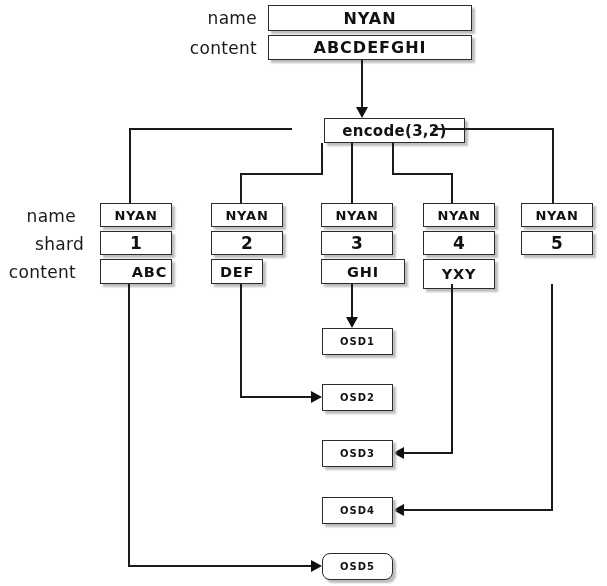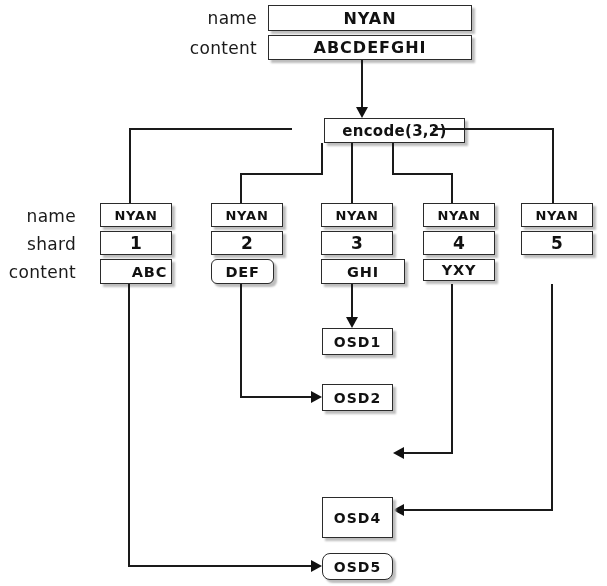--- a/index.html
+++ b/index.html
@@ -31,21 +31,21 @@
     letter-spacing: 0.3px;
     color: #1a1a1a;
     text-align: right;
     white-space: nowrap;
   }
   .top-value   { font-size: 16px; letter-spacing: 1px; }
   .encode-text { font-size: 15px; letter-spacing: 0.3px; }
   .col-name    { font-size: 13px; letter-spacing: 0.8px; }
   .col-shard   { font-size: 17px; }
   .col-content { font-size: 14.5px; letter-spacing: 0.8px; }
-  .osd-text    { font-size: 14px; letter-spacing: 1px; }
+  .osd-text    { font-size: 10px; letter-spacing: 1px; }
   .hline, .vline { position: absolute; background: #1a1a1a; }
   .hline { height: 2px; }
   .vline { width: 2px; }
   .tri { position: absolute; width: 0; height: 0; }
   .tri-down  { border-left: 6px solid transparent; border-right: 6px solid transparent; border-top: 11px solid #111111; }
   .tri-right { border-top: 6px solid transparent; border-bottom: 6px solid transparent; border-left: 11px solid #111111; }
   .tri-left  { border-top: 6px solid transparent; border-bottom: 6px solid transparent; border-right: 11px solid #111111; }
 </style>
 </head>
 <body>
@@ -73,38 +73,38 @@
   <div class="vline" style="left:351px; top:143px; height:60px;"></div>
 
   <div class="vline" style="left:392px; top:143px; height:32px;"></div>
   <div class="hline" style="left:392px; top:173px; width:61px;"></div>
   <div class="vline" style="left:451px; top:173px; height:30px;"></div>
 
   <div class="hline" style="left:433px; top:128px; width:121px;"></div>
   <div class="vline" style="left:552px; top:128px; height:75px;"></div>
 
   <div class="side-label" style="left:0px; top:206px; width:76px;">name</div>
-  <div class="side-label" style="left:0px; top:234px; width:76px;">shard</div>
+  <div class="side-label" style="left:0px; top:234px; width:76px;padding-left:8px;">shard</div>
   <div class="side-label" style="left:0px; top:262px; width:76px;">content</div>
 
   <div class="box col-name" style="left:100px; top:203px; width:72px; height:24px;">NYAN</div>
   <div class="box col-shard" style="left:100px; top:231px; width:72px; height:24px;">1</div>
   <div class="box col-content" style="left:100px; top:259px; width:72px; height:25px;padding-left:27px;">ABC</div>
 
   <div class="box col-name" style="left:211px; top:203px; width:72px; height:24px;">NYAN</div>
   <div class="box col-shard" style="left:211px; top:231px; width:72px; height:24px;">2</div>
-  <div class="box col-content" style="left:211px; top:259px; width:63px; height:25px;border-radius:6px;">DEF</div>
+  <div class="box col-content" style="left:211px; top:259px; width:52px; height:25px;">DEF</div>
 
   <div class="box col-name" style="left:321px; top:203px; width:72px; height:24px;">NYAN</div>
   <div class="box col-shard" style="left:321px; top:231px; width:72px; height:24px;">3</div>
   <div class="box col-content" style="left:321px; top:259px; width:84px; height:25px;">GHI</div>
 
   <div class="box col-name" style="left:423px; top:203px; width:72px; height:24px;">NYAN</div>
   <div class="box col-shard" style="left:423px; top:231px; width:72px; height:24px;">4</div>
-  <div class="box col-content" style="left:423px; top:259px; width:72px; height:22px;">YXY</div>
+  <div class="box col-content" style="left:423px; top:259px; width:72px; height:30px;">YXY</div>
 
   <div class="box col-name" style="left:521px; top:203px; width:72px; height:24px;">NYAN</div>
   <div class="box col-shard" style="left:521px; top:231px; width:72px; height:24px;">5</div>
 
   <div class="vline" style="left:128px; top:284px; height:282px;"></div>
   <div class="hline" style="left:128px; top:565px; width:185px;"></div>
   <div class="tri tri-right" style="left:311px; top:560px;"></div>
 
   <div class="vline" style="left:240px; top:284px; height:114px;"></div>
   <div class="hline" style="left:240px; top:396px; width:73px;"></div>
@@ -116,16 +116,17 @@
   <div class="vline" style="left:451px; top:284px; height:170px;"></div>
   <div class="hline" style="left:401px; top:452px; width:52px;"></div>
   <div class="tri tri-left" style="left:393px; top:447px;"></div>
 
   <div class="vline" style="left:551px; top:284px; height:227px;"></div>
   <div class="hline" style="left:401px; top:509px; width:152px;"></div>
   <div class="tri tri-left" style="left:393px; top:504px;"></div>
 
   <div class="box osd-text" style="left:322px; top:328px; width:71px; height:27px;">OSD1</div>
   <div class="box osd-text" style="left:322px; top:384px; width:71px; height:27px;">OSD2</div>
-  <div class="box osd-text" style="left:322px; top:497px; width:71px; height:41px;">OSD4</div>
+  <div class="box osd-text" style="left:322px; top:440px; width:71px; height:27px;">OSD3</div>
+  <div class="box osd-text" style="left:322px; top:497px; width:71px; height:27px;">OSD4</div>
   <div class="box osd-text" style="left:322px; top:553px; width:71px; height:27px;border-radius:8px;">OSD5</div>
 
 </div>
 
 </body></html>

